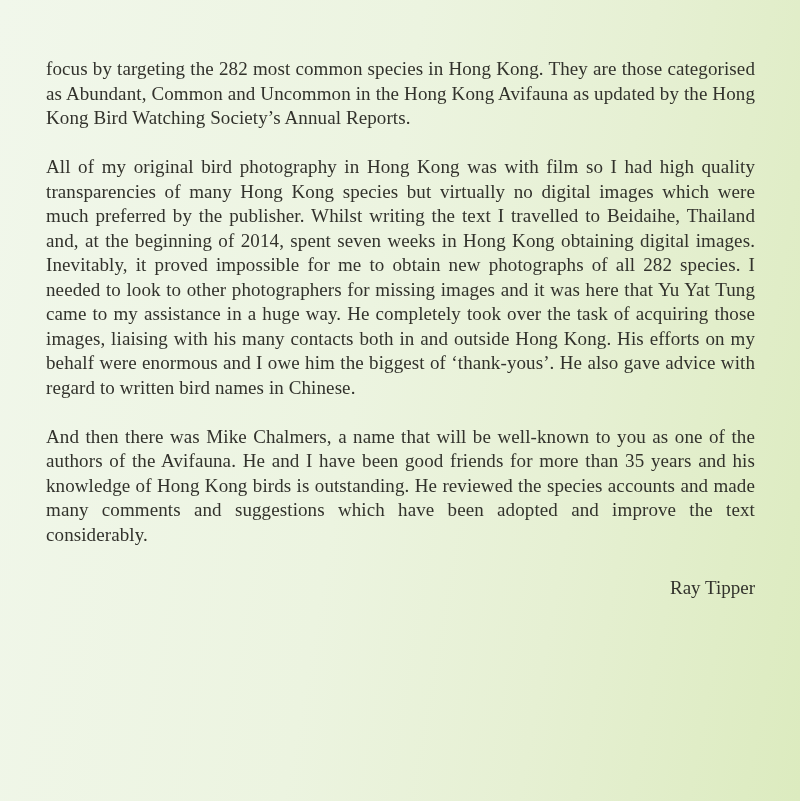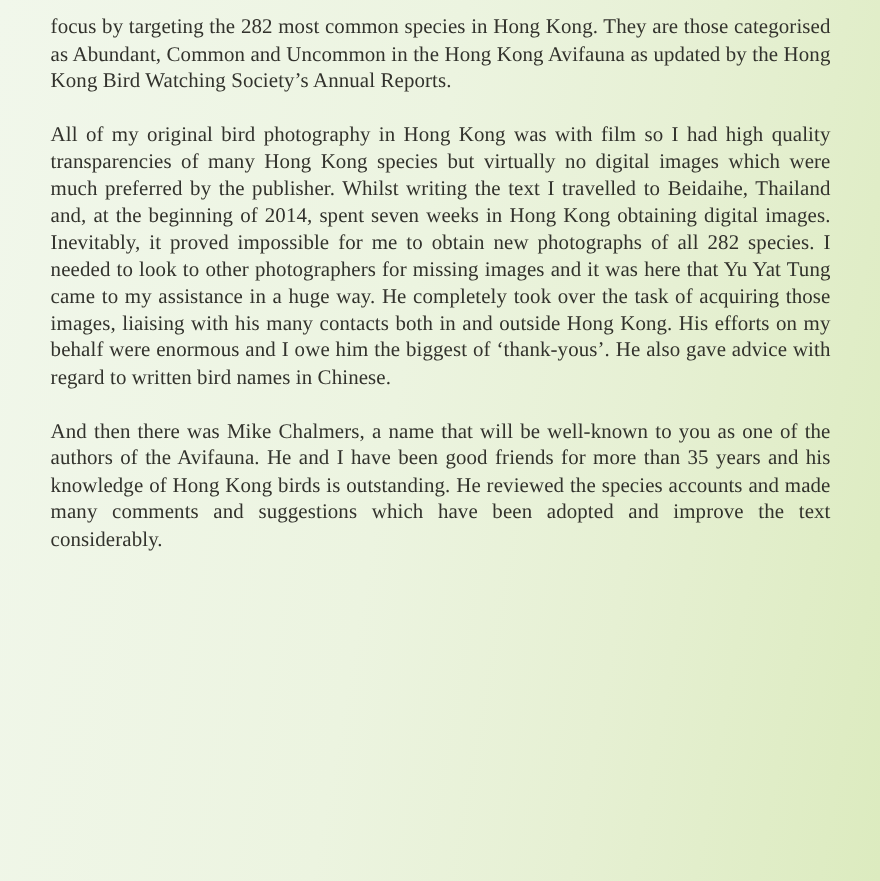--- a/index.html
+++ b/index.html
@@ -15,20 +15,21 @@
     font-family: "Liberation Serif", "DejaVu Serif", serif;
   }
   .page {
     box-sizing: border-box;
     width: 800px;
     height: 562px;
     padding: 13px 45px 0 46px;
     color: #32322c;
     font-size: 19px;
     line-height: 24.5px;
+    margin-top: 44px;
   }
   .para {
     margin: 0 0 24.5px 0;
     text-align: justify;
     text-justify: inter-word;
     letter-spacing: 0.1px;
   }
   .para:last-of-type {
     margin-bottom: 0;
   }
@@ -37,13 +38,14 @@
     text-align: right;
   }
 </style>
 </head>
 <body>
 
 <div class="page">
   <p class="para">focus by targeting the 282 most common species in Hong Kong. They are those categorised as Abundant, Common and Uncommon in the Hong Kong Avifauna as updated by the Hong Kong Bird Watching Society’s Annual Reports.</p>
   <p class="para">All of my original bird photography in Hong Kong was with film so I had high quality transparencies of many Hong Kong species but virtually no digital images which were much preferred by the publisher. Whilst writing the text I travelled to Beidaihe, Thailand and, at the beginning of 2014, spent seven weeks in Hong Kong obtaining digital images. Inevitably, it proved impossible for me to obtain new photographs of all 282 species. I needed to look to other photographers for missing images and it was here that Yu Yat Tung came to my assistance in a huge way. He completely took over the task of acquiring those images, liaising with his many contacts both in and outside Hong Kong. His efforts on my behalf were enormous and I owe him the biggest of ‘thank-yous’. He also gave advice with regard to written bird names in Chinese.</p>
   <p class="para">And then there was Mike Chalmers, a name that will be well-known to you as one of the authors of the Avifauna. He and I have been good friends for more than 35 years and his knowledge of Hong Kong birds is outstanding. He reviewed the species accounts and made many comments and suggestions which have been adopted and improve the text considerably.</p>
+  <div class="signature">Ray Tipper</div>
 </div>
 
 </body></html>

